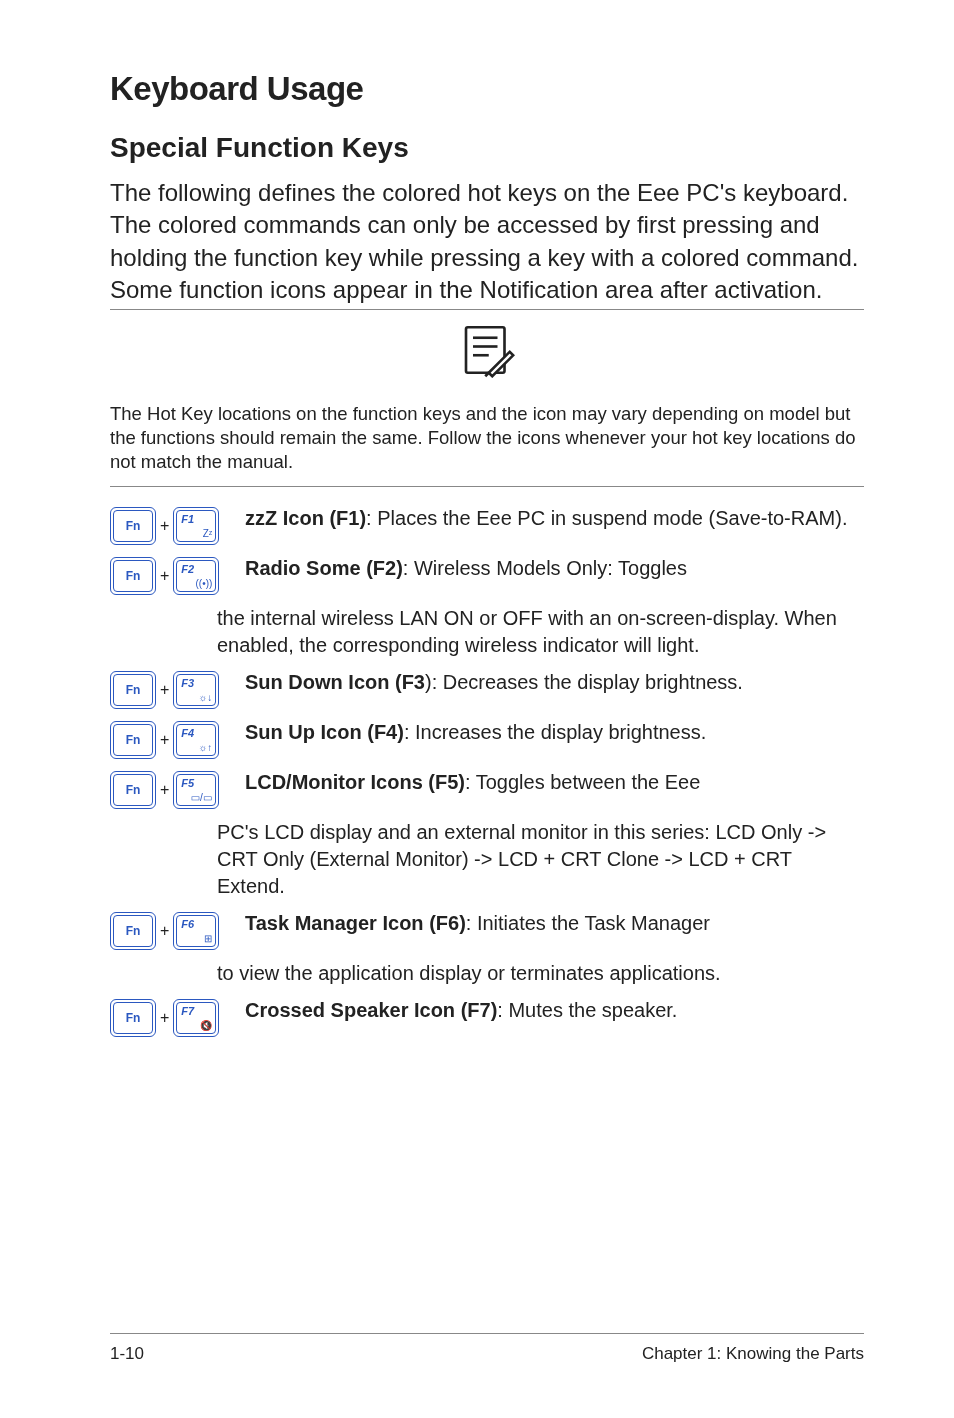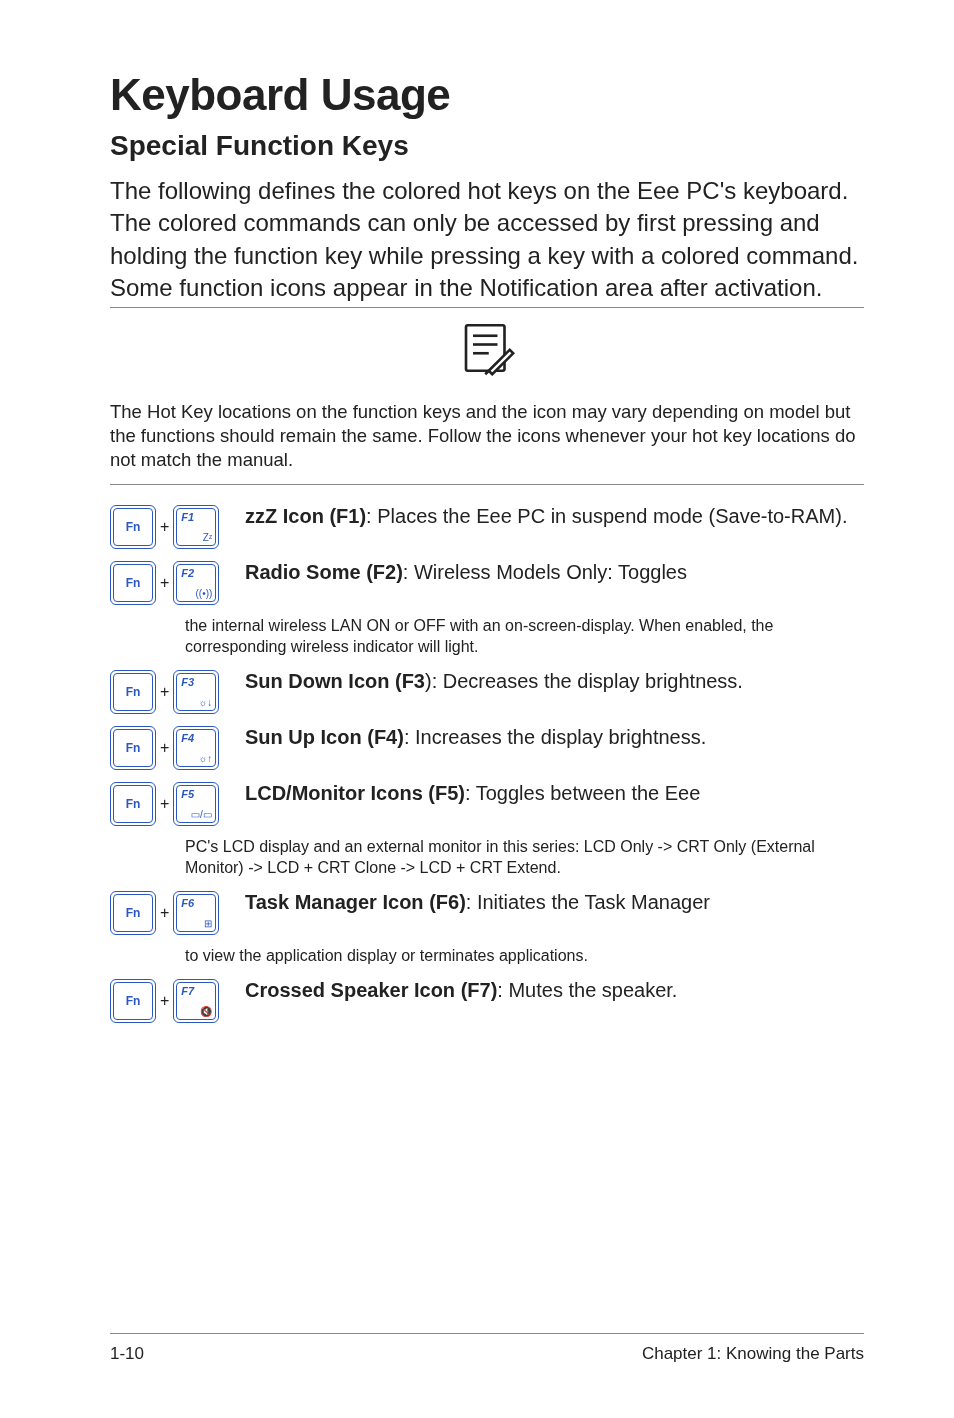--- a/index.html
+++ b/index.html
@@ -6,23 +6,23 @@
   body {
     font-family: "Myriad Pro", "Segoe UI", Arial, sans-serif;
     width: 954px;
     height: 1418px;
     background: #fff;
     padding: 70px 90px 60px 110px;
     color: #222;
     position: relative;
   }
   h1 {
-    font-size: 44px;
+    font-size: 33px;
     font-weight: 800;
-    margin-bottom: 10px;
+    margin-bottom: 24px;
     letter-spacing: -0.5px;
   }
   h2 {
     font-size: 28px;
     font-weight: 700;
     margin-bottom: 13px;
   }
   .intro {
     font-size: 24px;
     line-height: 1.35;
@@ -59,21 +59,21 @@
     align-items: center;
     gap: 4px;
     padding-top: 2px;
   }
   .key-outer {
     border: 1.5px solid #2b58c0;
     border-radius: 6px;
     padding: 2px;
     background: #fff;
     width: 46px;
-    height: 44px;
+    height: 38px;
     position: relative;
   }
   .key-inner {
     border: 1.2px solid #2b58c0;
     border-radius: 4px;
     width: 100%;
     height: 100%;
     position: relative;
   }
   .key-fn .key-inner::after {
@@ -103,24 +103,24 @@
     font-size: 16px;
     color: #222;
   }
   .desc {
     flex: 1;
     font-size: 20px;
     line-height: 1.35;
   }
   .desc .desc-title { font-weight: 700; }
   .desc-cont {
-    font-size: 16px;
+    font-size: 20px;
     line-height: 1.35;
     margin-bottom: 10px;
-    margin-left: 75px;
+    margin-left: 107px;
   }
   .footer {
     position: absolute;
     bottom: 54px;
     left: 110px;
     right: 90px;
     border-top: 1px solid #888;
     padding-top: 10px;
     display: flex;
     justify-content: space-between;

